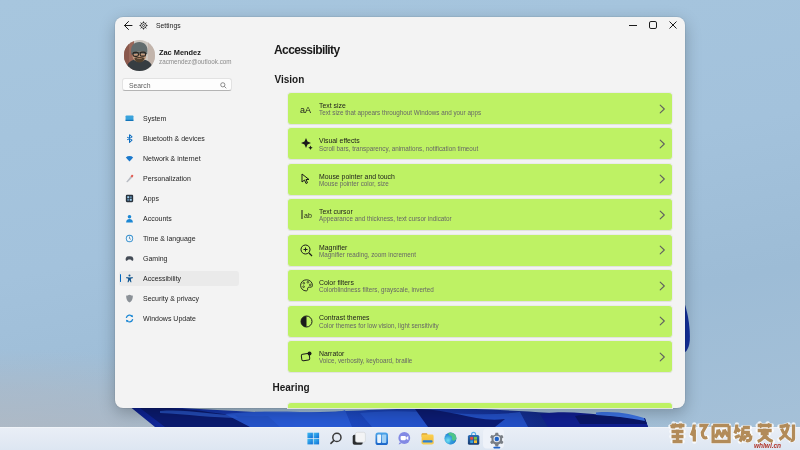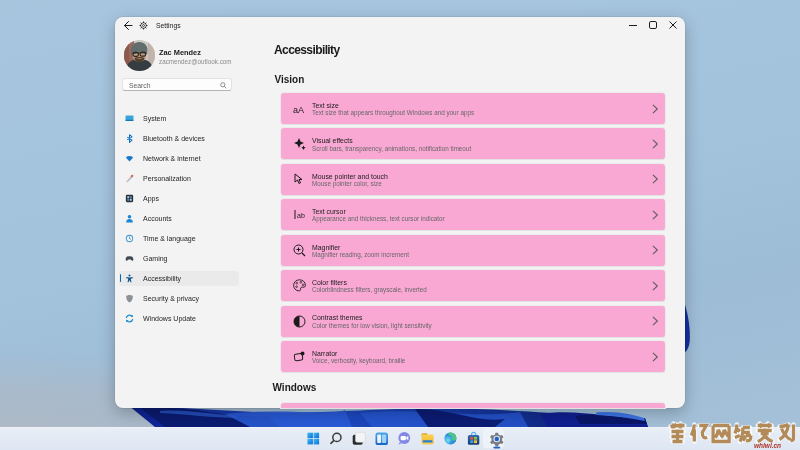--- a/index.html
+++ b/index.html
@@ -29,21 +29,21 @@
 .nav { position:absolute; left:119px; top:108px; width:120px; }
 .nav-item { position:relative; height:20px; display:flex; align-items:center; }
 .nav-item svg { position:absolute; left:5.5px; width:9px; height:9px; }
 .nav-item .lbl { position:absolute; left:24px; font-size:7px; color:#1f1f1f; }
 .nav-item.sel { background:#eaeaea; border-radius:3px; height:15px; margin:2.5px 0; }
 .nav-item.sel::before { content:""; position:absolute; left:.5px; top:3.6px; width:1.7px; height:7.8px;
   background:#0067c0; border-radius:1px; }
 
 .h1 { position:absolute; left:274px; top:42.5px; font-size:12px; font-weight:bold; letter-spacing:-0.6px; color:#1a1a1a; }
 .sect { position:absolute; font-size:10px; font-weight:bold; color:#1b1b1b; }
-.card { position:absolute; left:280px; width:385.5px; height:33px; background:#f9a8d4;
+.card { position:absolute; left:287px; width:385.5px; height:33px; background:#bef264;
   border:1px solid #ebebeb; border-bottom-color:#e2e2e2; border-radius:4px; }
 .card .ic { position:absolute; left:11px; top:8px; width:15px; height:15px; }
 .card .t { position:absolute; left:31px; top:8.8px; font-size:6.9px; color:#1b1b1b; }
 .card .s { position:absolute; left:31px; top:16.2px; font-size:6.3px; color:#676767; }
 .card .ch { position:absolute; left:371px; top:10.5px; width:7px; height:10px; }
 </style>
 </head>
 <body>
 <div id="desktop"></div>
 
@@ -198,21 +198,21 @@
         <path d="M13.5 1.5 L13.3 5.8 L9.5 4.2 Z" fill="#1b87d4"></path>
         <path d="M13.5 9.8 A5.8 5.8 0 0 1 3 11.5" stroke="#1b87d4" stroke-width="2.2" fill="none" stroke-linecap="round"></path>
         <path d="M2.5 14.5 L2.7 10.2 L6.5 11.8 Z" fill="#1b87d4"></path>
       </svg>
       <span class="lbl">Windows Update</span>
     </div>
 </div>
 
 <div class="h1">Accessibility</div>
 <div class="sect" style="left:274.5px;top:73.5px">Vision</div>
-<div class="sect" style="left:272.5px;top:382px">Windows</div>
+<div class="sect" style="left:272.5px;top:382px">Hearing</div>
 
 <div id="cards">
     <div class="card" style="top:92px">
     <svg class="ic" viewBox="0 0 15 15">
         <text x="1" y="12" font-size="9" fill="#1b1b1b" font-family="Liberation Sans">aA</text>
       </svg>
     <div class="t">Text size</div>
     <div class="s">Text size that appears throughout Windows and your apps</div>
     <svg class="ch" viewBox="0 0 7 10">
         <path d="M1.2 1.2 L5.3 5 L1.2 8.8" stroke="#606060" stroke-width="1.1" fill="none" stroke-linecap="round" stroke-linejoin="round"></path>

